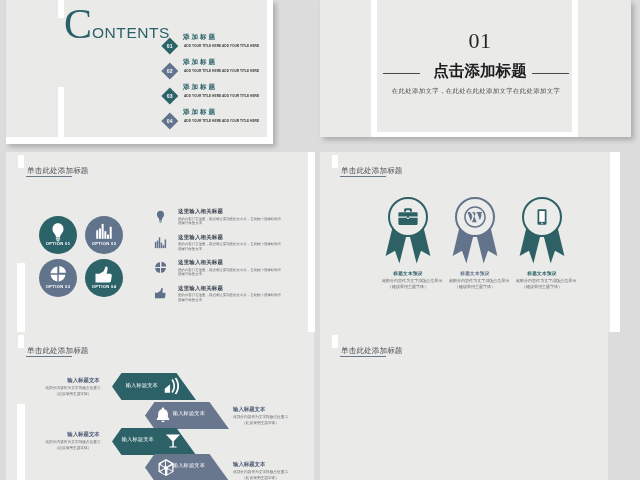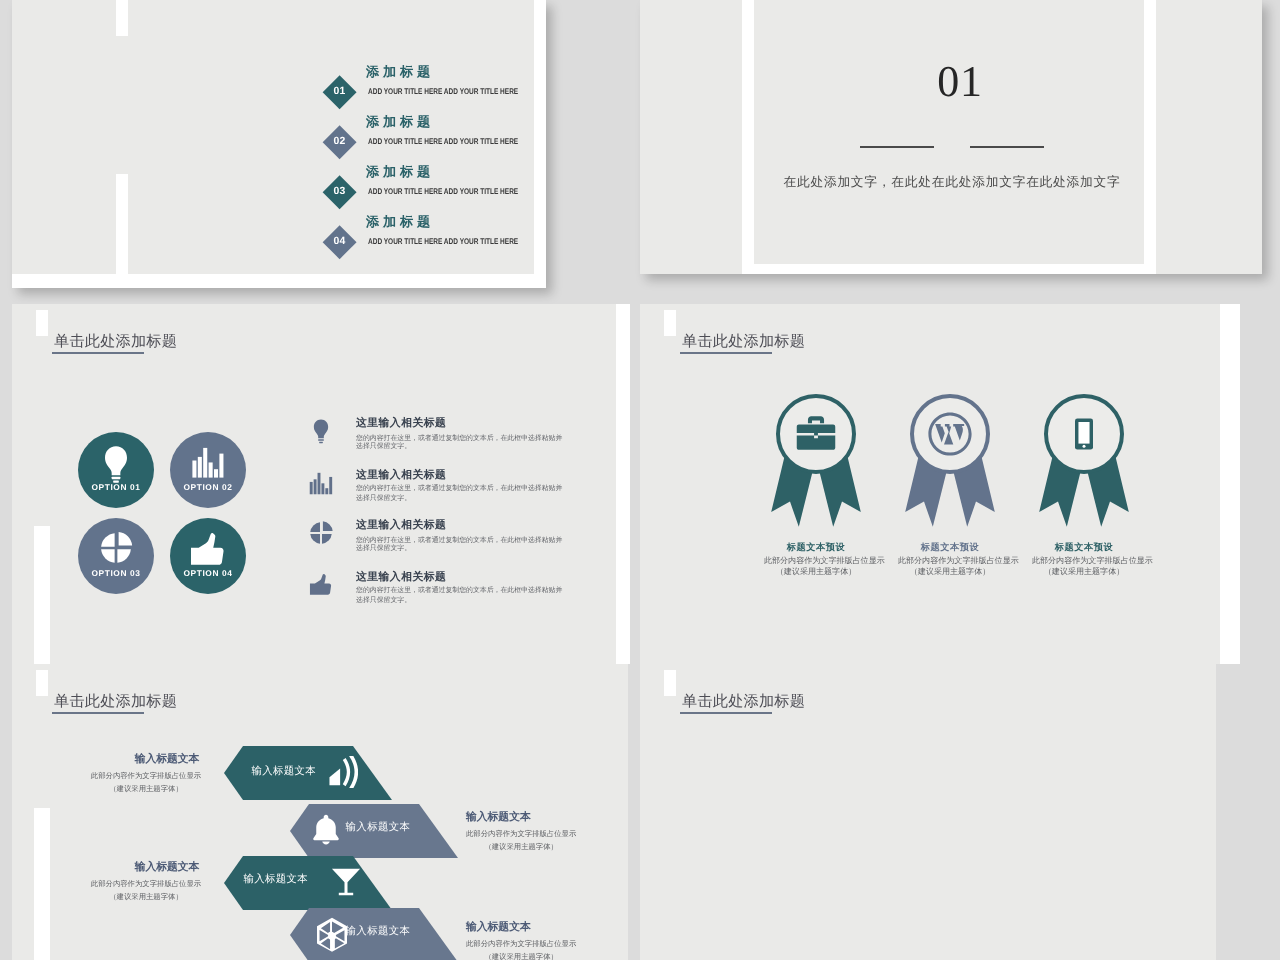--- a/index.html
+++ b/index.html
@@ -107,20 +107,23 @@
 </style>
 </head>
 <body>
 
 <div class="page">
 
   <div class="slide s1">
     <div class="bg-branch b1"></div>
     <div class="accent-top"></div>
     <div class="accent-left"></div>
+    <div class="s1-title">
+      <span class="big">C</span><span class="rest">ONTENTS</span>
+    </div>
     <div class="s1-list">
         <div class="s1-item">
           <div class="s1-dia teal">
             <span>01</span>
           </div>
           <div class="s1-h">添加标题</div>
           <div class="s1-s">ADD YOUR TITLE HERE ADD YOUR TITLE HERE</div>
         </div>
         <div class="s1-item">
           <div class="s1-dia slate">
@@ -145,20 +148,21 @@
         </div>
       </div>
   </div>
 
   <div class="slide s2">
     <div class="bg-branch b2"></div>
     <div class="s2-frame"></div>
     <div class="s2-num">01</div>
     <div class="s2-titlerow">
       <span class="dash l"></span>
+      <span class="s2-title">点击添加标题</span>
       <span class="dash r"></span>
     </div>
     <div class="s2-sub">在此处添加文字，在此处在此处添加文字在此处添加文字</div>
   </div>
 
   <div class="slide s3">
     <div class="bg-branch b3"></div>
     <div class="mark"></div>
     <div class="vbar" style="top:111px;bottom:0;"></div>
     <div class="sl-title">单击此处添加标题</div>

